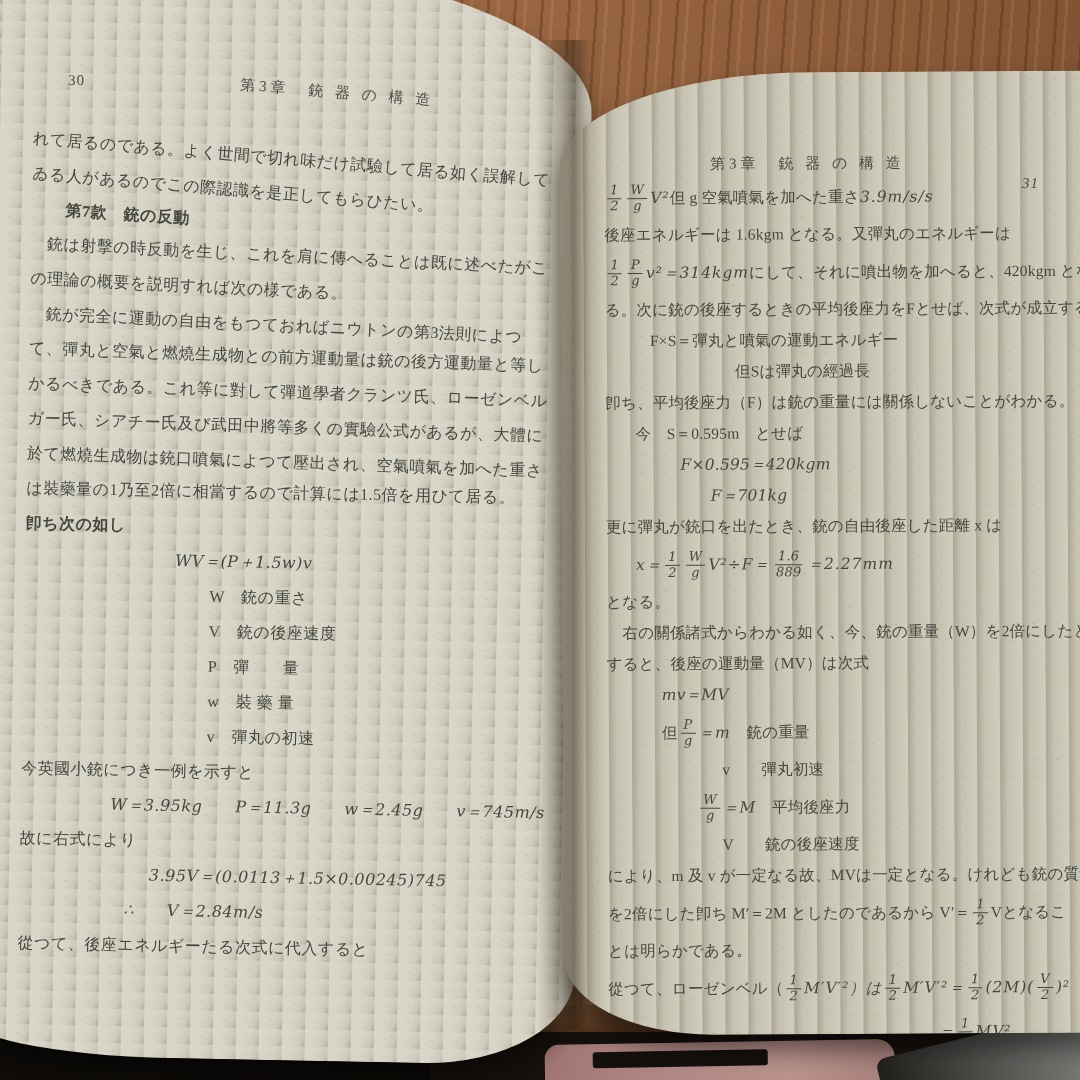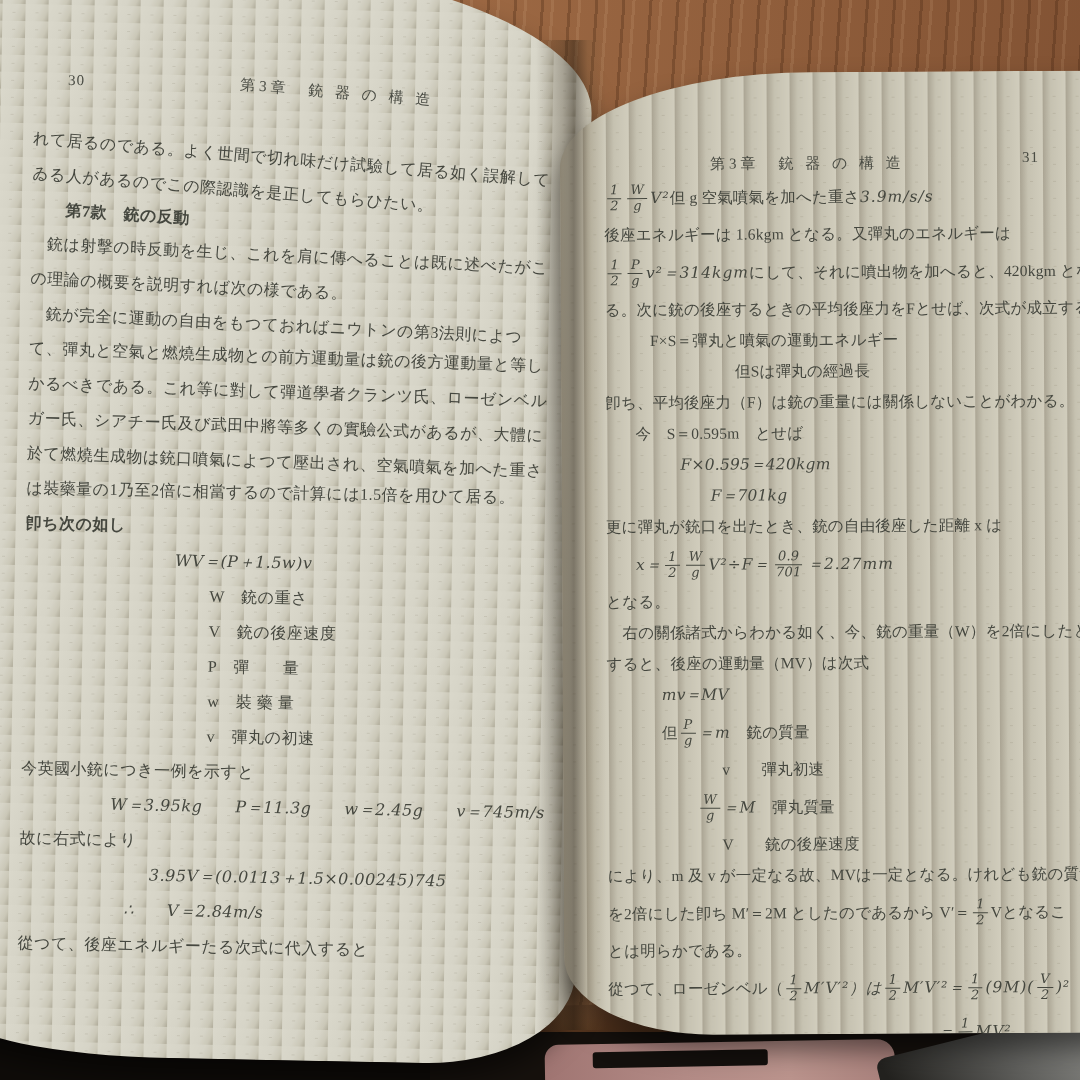--- a/index.html
+++ b/index.html
@@ -109,21 +109,21 @@
       <div class="ln pl90 math">W＝3.95kg　　P＝11.3g　　w＝2.45g　　v＝745m/s</div>
       <div class="ln">故に右式により</div>
       <div class="ln pl130 math">3.95V＝(0.0113＋1.5×0.00245)745</div>
       <div class="ln pl105 math">∴　　V＝2.84m/s</div>
       <div class="ln">從つて、後座エネルギーたる次式に代入すると</div>
     </div>
   </div>
 
   <div class="page page-right">
     <div class="runhead" style="left:150px;top:82px;">第3章　銃 器 の 構 造</div>
-    <div class="pageno" style="left:462px;top:78px;">31</div>
+    <div class="pageno" style="left:462px;top:104px;font-style:italic;">31</div>
 
     <div class="rp-text">
       <div class="ln tall">
         <span class="frac">
             <span class="fn">1</span>
             <span class="fd">2</span>
           </span>
         <span class="frac">
             <span class="fn">W</span>
             <span class="fd">g</span>
@@ -158,46 +158,46 @@
         <span class="frac">
             <span class="fn">1</span>
             <span class="fd">2</span>
           </span>
         <span class="frac">
             <span class="fn">W</span>
             <span class="fd">g</span>
           </span>
         <span class="math">V²÷F＝</span>
         <span class="frac">
-            <span class="fn">0.9</span>
-            <span class="fd">701</span>
+            <span class="fn">1.6</span>
+            <span class="fd">889</span>
           </span>
         <span class="math">＝2.27mm</span>
       </div>
       <div class="ln">となる。</div>
       <div class="ln in1">右の關係諸式からわかる如く、今、銃の重量（W）を2倍にしたと</div>
       <div class="ln">すると、後座の運動量（MV）は次式</div>
       <div class="ln pl55 math">mv＝MV</div>
       <div class="ln tall pl55">
         <span>但</span>
         <span class="frac">
             <span class="fn">P</span>
             <span class="fd">g</span>
           </span>
         <span class="math">＝m</span>
-        <span>　銃の質量</span>
+        <span>　銃の重量</span>
       </div>
       <div class="ln pl115">v　　彈丸初速</div>
       <div class="ln tall pl90">
         <span class="frac">
             <span class="fn">W</span>
             <span class="fd">g</span>
           </span>
         <span class="math">＝M</span>
-        <span>　彈丸質量</span>
+        <span>　平均後座力</span>
       </div>
       <div class="ln pl115">V　　銃の後座速度</div>
       <div class="ln">により、m 及 v が一定なる故、MVは一定となる。けれども銃の質量</div>
       <div class="ln tall">
         <span>を2倍にした卽ち M′＝2M としたのであるから V′＝</span>
         <span class="frac">
             <span class="fn">1</span>
             <span class="fd">2</span>
           </span>
         <span>Vとなるこ</span>
@@ -212,21 +212,21 @@
         <span class="math">M′V′²）は</span>
         <span class="frac">
             <span class="fn">1</span>
             <span class="fd">2</span>
           </span>
         <span class="math">M′V′²＝</span>
         <span class="frac">
             <span class="fn">1</span>
             <span class="fd">2</span>
           </span>
-        <span class="math">(9M)(</span>
+        <span class="math">(2M)(</span>
         <span class="frac">
             <span class="fn">V</span>
             <span class="fd">2</span>
           </span>
         <span class="math">)²</span>
       </div>
       <div class="ln tall pl330">
         <span class="math">＝</span>
         <span class="frac">
             <span class="fn">1</span>

